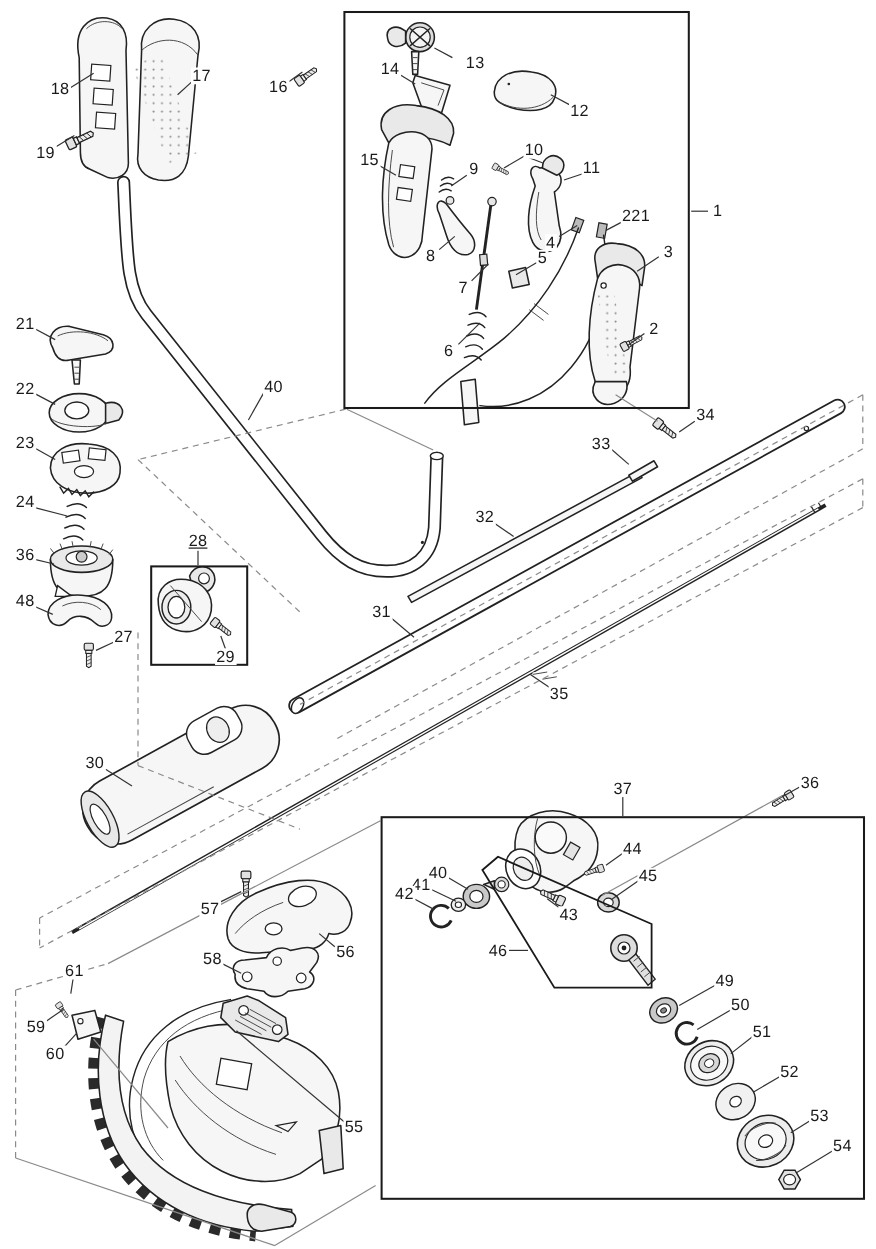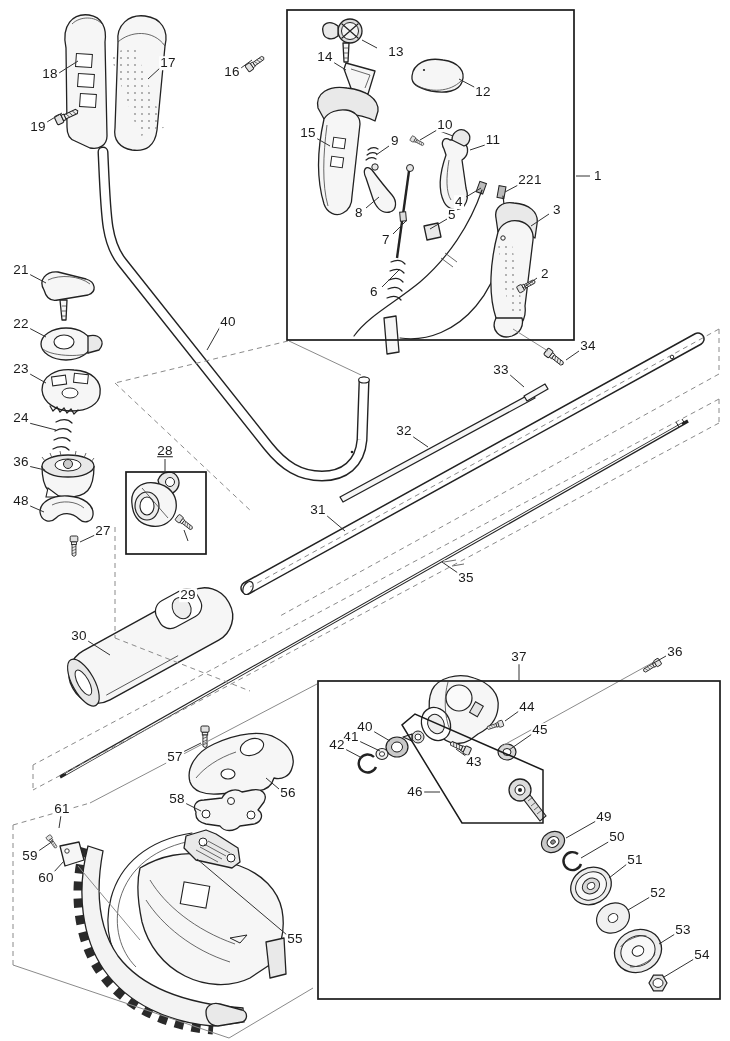--- a/index.html
+++ b/index.html
@@ -401,21 +401,21 @@
       <div class="lbl" style="left: 38px; top: 127px;">19</div>
       <div class="lbl" style="left: 228px; top: 322px;">40</div>
       <div class="lbl" style="left: 21px; top: 270px;">21</div>
       <div class="lbl" style="left: 21px; top: 324px;">22</div>
       <div class="lbl" style="left: 21px; top: 369px;">23</div>
       <div class="lbl" style="left: 21px; top: 418px;">24</div>
       <div class="lbl" style="left: 21px; top: 462px;">36</div>
       <div class="lbl" style="left: 21px; top: 501px;">48</div>
       <div class="lbl" style="left: 103px; top: 531px;">27</div>
       <div class="lbl" style="left: 165px; top: 451px; text-decoration: underline;">28</div>
-      <div class="lbl" style="left: 188px; top: 547px; margin-top: 48px;">29</div>
+      <div class="lbl" style="left: 188px; top: 547px;">29</div>
       <div class="lbl" style="left: 79px; top: 636px;">30</div>
       <div class="lbl" style="left: 318px; top: 510px;">31</div>
       <div class="lbl" style="left: 404px; top: 431px;">32</div>
       <div class="lbl" style="left: 501px; top: 370px;">33</div>
       <div class="lbl" style="left: 588px; top: 346px;">34</div>
       <div class="lbl" style="left: 466px; top: 578px;">35</div>
       <div class="lbl" style="left: 675px; top: 652px;">36</div>
       <div class="lbl" style="left: 519px; top: 657px;">37</div>
       <div class="lbl" style="left: 365px; top: 727px;">40</div>
       <div class="lbl" style="left: 351px; top: 737px;">41</div>

